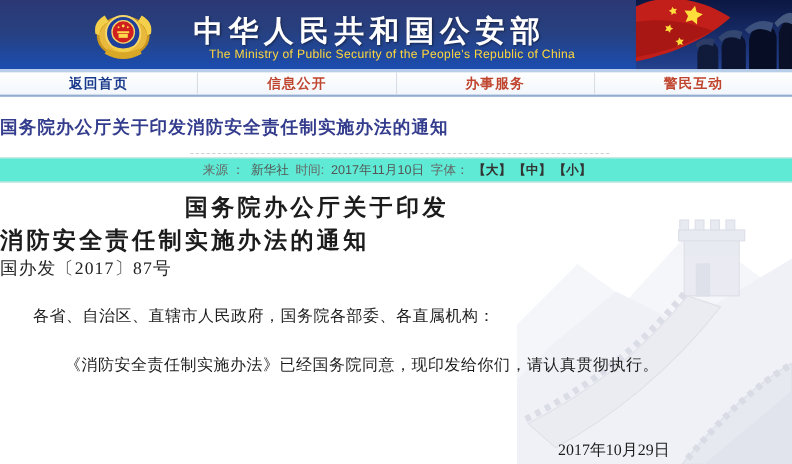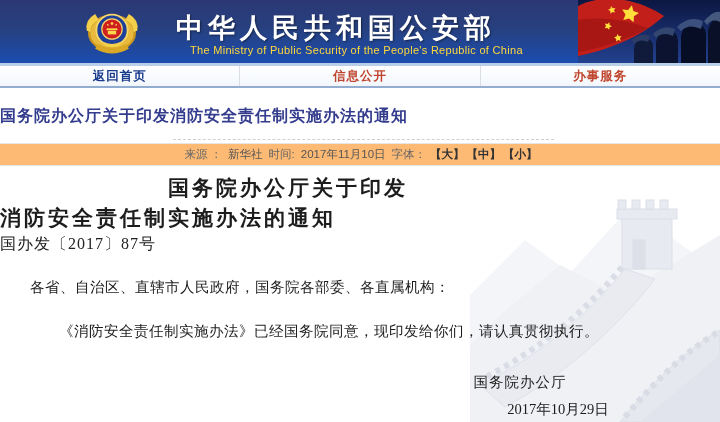--- a/index.html
+++ b/index.html
@@ -45,21 +45,21 @@
   .page-title{
     position:absolute;left:0;top:16px;width:720px;
     color:#333c8d;font-size:16px;font-weight:bold;letter-spacing:1px;
   }
   .dash-line{
     position:absolute;left:24%;top:49px;width:53%;height:0;
     border-bottom:1px dashed #cfcfcf;
   }
   .meta-bar{
     position:absolute;left:0;top:53px;width:720px;height:23px;
-    background:#fdba74;border-top:1px solid #e6e6e6;border-bottom:1px solid #e6e6e6;
+    background:#5eead4;border-top:1px solid #e6e6e6;border-bottom:1px solid #e6e6e6;
     box-sizing:border-box;display:flex;align-items:center;justify-content:center;
     font-size:11.5px;color:#666;
   }
   .meta-bar span{margin:0 3px;white-space:nowrap;}
   .meta-value{color:#555;}
   .font-opt{color:#333;font-weight:bold;cursor:pointer;margin:0 1px !important;}
   .doc{font-family:"Liberation Serif","DejaVu Serif",serif;color:#1c1c1c;}
   .doc-title1{
     position:absolute;left:0;top:84px;width:576px;text-align:center;
     font-size:21px;font-weight:bold;letter-spacing:3px;
@@ -150,20 +150,21 @@
       </g>
     </svg>
   </div>
 
   <div class="hdr-strip"></div>
 
   <div class="nav">
     <div class="nav-item nav-home">返回首页</div>
     <div class="nav-item nav-red">信息公开</div>
     <div class="nav-item nav-red">办事服务</div>
+    <div class="nav-item nav-red">警民互动</div>
   </div>
 
   <div class="content">
 
     <svg class="wall-mark" viewBox="0 0 250 277">
       <path d="M0,150 L55,95 L100,128 L160,62 L250,128 L250,277 L0,277 Z" fill="#eef0f5"></path>
       <path d="M30,170 L90,120 L150,150 L250,90 L250,277 L0,277 L0,200 Z" fill="#e6e8f0"></path>
 
       <g fill="#dadde9" stroke="#c6cada" stroke-width="1">
         <rect x="152" y="72" width="50" height="52"></rect>
@@ -197,16 +198,15 @@
       <span class="font-opt">【小】</span>
     </div>
 
     <div class="doc doc-title1">国务院办公厅关于印发</div>
     <div class="doc doc-title2">消防安全责任制实施办法的通知</div>
     <div class="doc doc-number">国办发〔2017〕87号</div>
 
     <div class="doc para1">各省、自治区、直辖市人民政府，国务院各部委、各直属机构：</div>
     <div class="doc para2">《消防安全责任制实施办法》已经国务院同意，现印发给你们，请认真贯彻执行。</div>
 
-    <div class="doc sig">国务院办公厅</div>
     <div class="doc sig-date">2017年10月29日</div>
   </div>
 </div>
 
 </body></html>

